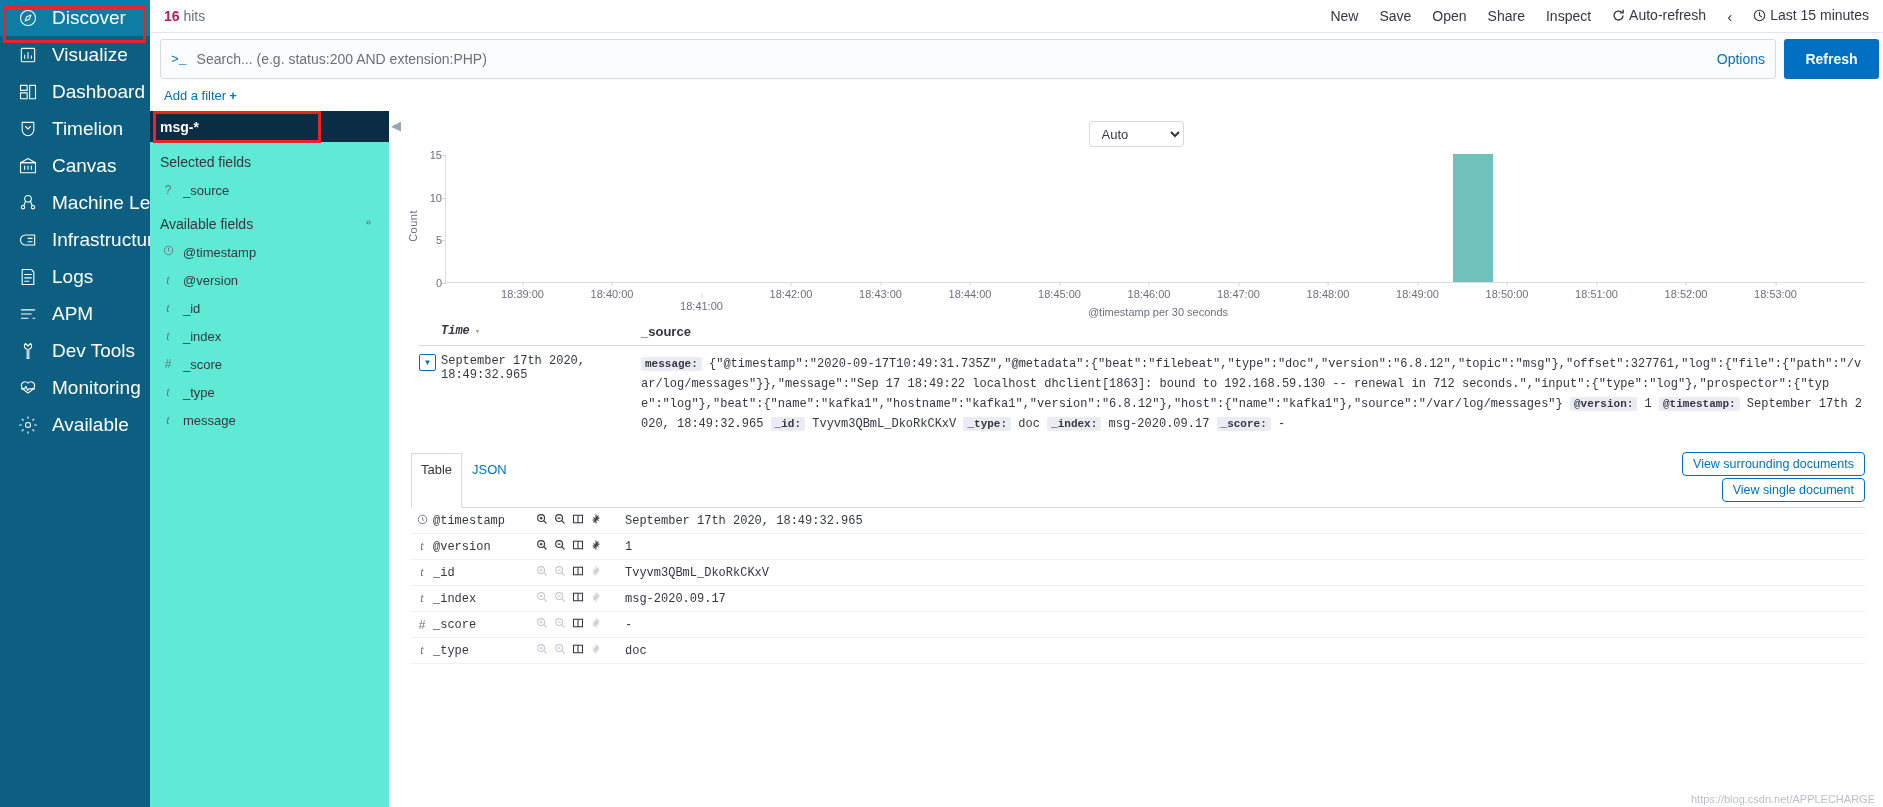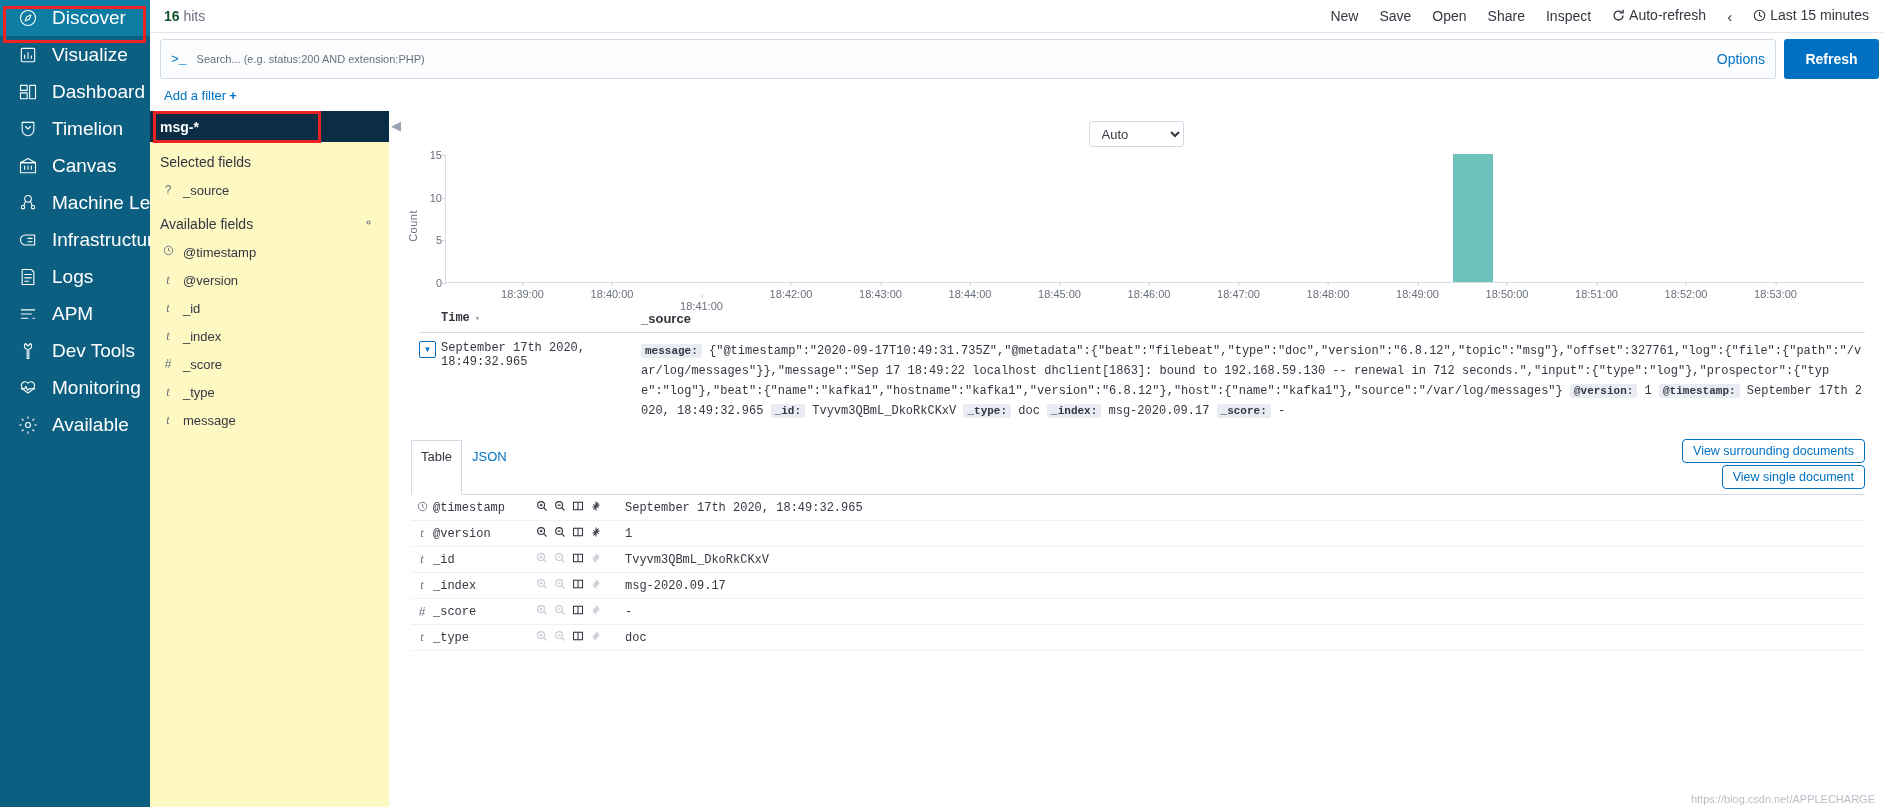--- a/index.html
+++ b/index.html
@@ -45,60 +45,60 @@
     background: #e9f1f7; color: #0071c2; font-size: 14px; cursor: pointer;
     font-family: inherit;
   }
 
   
   .topbar {
     height: 33px; display: flex; align-items: center;
     padding: 0 14px 0 10px; background: #fff; border-bottom: 1px solid #e3e6ec;
   }
   .hits { font-size: 14px; color: #69707d; padding-left: 4px; }
-  .hits b { color: #14532d; font-weight: 700; }
+  .hits b { color: #be185d; font-weight: 700; }
   .topbar-spacer { flex: 1 1 auto; }
   .topnav { display: flex; align-items: center; gap: 21px; color: #343741; font-size: 14px; }
   .topnav span.link { cursor: pointer; white-space: nowrap; }
   .icon-inline { display: inline-block; vertical-align: -2px; margin-right: 4px; }
   .chev-left { color: #343741; cursor: pointer; font-size: 15px; }
 
   
   .querybar {
     display: flex; align-items: stretch; height: 40px; margin: 6px 0 0 0;
     padding-left: 10px; background: #fff;
   }
   .query-input-wrap {
     flex: 1 1 auto; display: flex; align-items: center;
     border: 1px solid #d3dae6; background: #fbfcfd; border-radius: 3px;
     padding: 0 10px; min-width: 0;
   }
   .prompt { color: #0071c2; font-family: "Liberation Mono", monospace; font-size: 13px; margin-right: 10px; }
   .query-input {
     flex: 1 1 auto; border: none; outline: none; background: transparent;
-    font-family: inherit; font-size: 11px; color: #343741; min-width: 0;
+    font-family: inherit; font-size: 14px; color: #343741; min-width: 0;
   }
   .query-input::placeholder { color: #69707d; }
   .options-link { color: #0071c2; font-size: 14px; cursor: pointer; white-space: nowrap; padding-left: 8px; }
   .refresh-btn {
     width: 95px; background: #0071c2; color: #fff; border: none; border-radius: 3px;
     font-size: 14px; font-weight: 600; cursor: pointer; margin-left: 8px; margin-right: 4px;
     font-family: inherit;
   }
 
   
   .filterbar { height: 32px; display: flex; align-items: center; padding-left: 14px; }
   .add-filter { color: #0071c2; font-size: 13px; cursor: pointer; }
   .add-filter .plus { font-weight: 700; margin-left: 3px; }
 
   
   .body-split { flex: 1 1 auto; display: flex; min-height: 0; }
 
   
-  .fieldpane { width: 239px; flex: 0 0 239px; background: #fef9c3; position: relative; }
+  .fieldpane { width: 239px; flex: 0 0 239px; background: #5eead4; position: relative; }
   .index-pattern {
     height: 31px; background: #0a2c45; color: #fff; font-weight: 700; font-size: 14px;
     display: flex; align-items: center; padding-left: 10px;
   }
   .index-highlight {
     position: absolute; left: 3px; top: 0px; width: 168px; height: 32px;
     border: 3px solid #ee2222; pointer-events: none;
   }
   .fp-section { font-size: 14px; color: #343741; padding: 12px 0 6px 10px; }
   .fp-section.avail { display: flex; align-items: center; justify-content: space-between; padding-right: 14px; }
@@ -148,21 +148,21 @@
   .xtick { position: absolute; top: 5px; font-size: 11px; color: #69707d; transform: translateX(-50%); white-space: nowrap; }
   .xtick::before { content: ""; position: absolute; left: 50%; top: -6px; width: 1px; height: 4px; background: #cfd4dd; }
   .xaxis-title { text-align: center; font-size: 11px; color: #69707d; margin: 1px 0 0 44px; }
 
   
   .doctable { margin: 6px 18px 0 30px; }
   .dt-head {
     display: flex; border-bottom: 1px solid #d3dae6; padding-bottom: 6px; font-weight: 700; font-size: 13px;
   }
   .dt-head .c-toggle { width: 22px; flex: 0 0 22px; }
-  .dt-head .c-time { width: 200px; flex: 0 0 200px; }
+  .dt-head .c-time { width: 200px; flex: 0 0 200px; font-style: italic; }
   .dt-head .sortarrow { color: #98a2b3; font-size: 9px; margin-left: 5px; cursor: pointer; }
   .dt-row { display: flex; padding-top: 8px; }
   .c-toggle { width: 22px; flex: 0 0 22px; }
   .expand-btn {
     width: 17px; height: 17px; border: 1px solid #0071c2; border-radius: 2px;
     background: #fff; color: #0071c2; font-size: 8px; line-height: 15px; text-align: center; cursor: pointer;
   }
   .c-time {
     width: 200px; flex: 0 0 200px;
     font-family: "Liberation Mono", monospace; font-size: 12px; color: #343741;
@@ -468,20 +468,21 @@
             <div class="xtick" style="left: 43.75%;">18:45:00</div>
             <div class="xtick" style="left: 50%;">18:46:00</div>
             <div class="xtick" style="left: 56.25%;">18:47:00</div>
             <div class="xtick" style="left: 62.5%;">18:48:00</div>
             <div class="xtick" style="left: 68.75%;">18:49:00</div>
             <div class="xtick" style="left: 75%;">18:50:00</div>
             <div class="xtick" style="left: 81.25%;">18:51:00</div>
             <div class="xtick" style="left: 87.5%;">18:52:00</div>
             <div class="xtick" style="left: 93.75%;">18:53:00</div>
           </div>
+        <div class="xaxis-title">@timestamp per 30 seconds</div>
 
         <div class="doctable">
           <div class="dt-head">
             <div class="c-toggle"></div>
             <div class="c-time">
               <span>Time</span><span class="sortarrow">▾</span>
             </div>
             <div>_source</div>
           </div>
           <div id="doc-rows">

